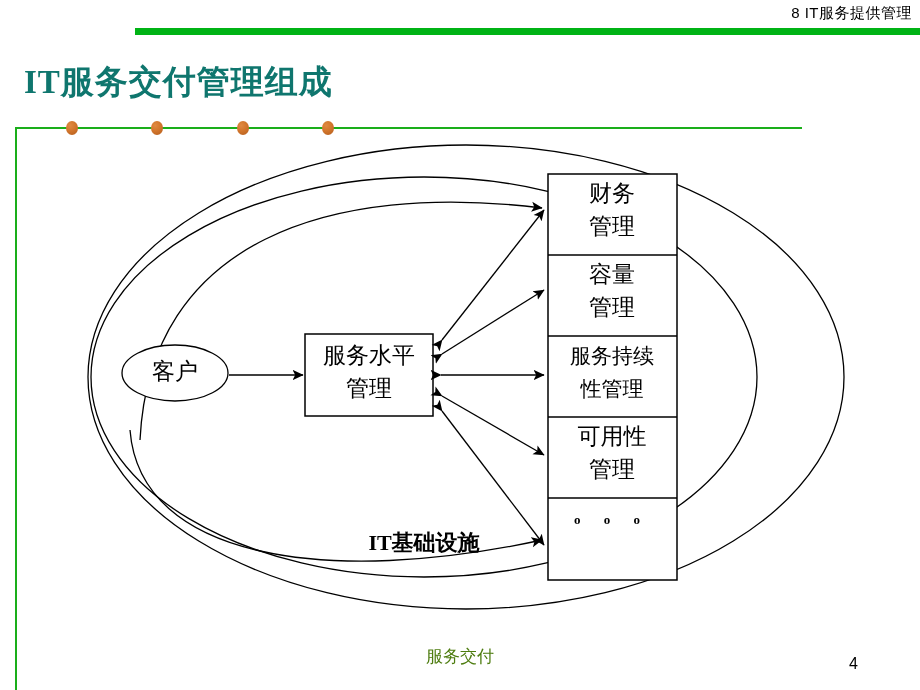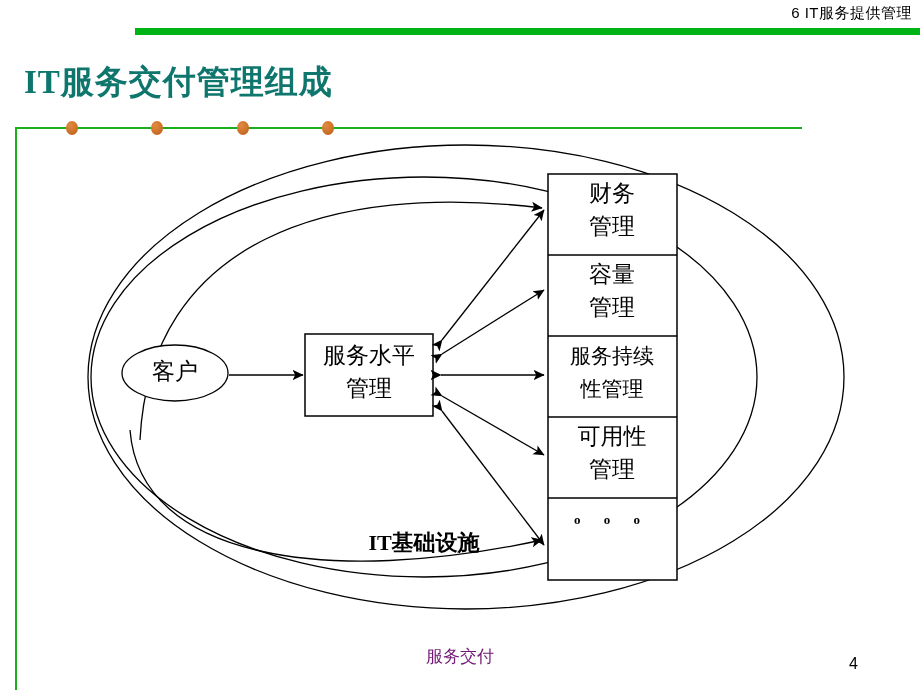--- a/index.html
+++ b/index.html
@@ -117,37 +117,37 @@
 
   
   .footer-text {
     position: absolute;
     left: 0;
     right: 0;
     top: 645px;
     text-align: center;
     font-family: "Liberation Sans", "DejaVu Sans", sans-serif;
     font-size: 17px;
-    color: #701a75;
+    color: #4d7c0f;
   }
   .page-number {
     position: absolute;
     right: 62px;
     top: 655px;
     font-family: "Liberation Sans", "DejaVu Sans", sans-serif;
     font-size: 16px;
     color: #000000;
   }
 </style>
 </head>
 <body>
 
 <div id="slide">
 
-  <div class="header-label">6 IT服务提供管理</div>
+  <div class="header-label">8 IT服务提供管理</div>
   <div class="header-bar"></div>
 
   <div class="slide-title">IT服务交付管理组成</div>
 
   <div class="rule-h"></div>
   <div class="rule-v"></div>
   <div class="bullet-dot" style="left:66px"></div>
   <div class="bullet-dot" style="left:151px"></div>
   <div class="bullet-dot" style="left:237px"></div>
   <div class="bullet-dot" style="left:322px"></div>

